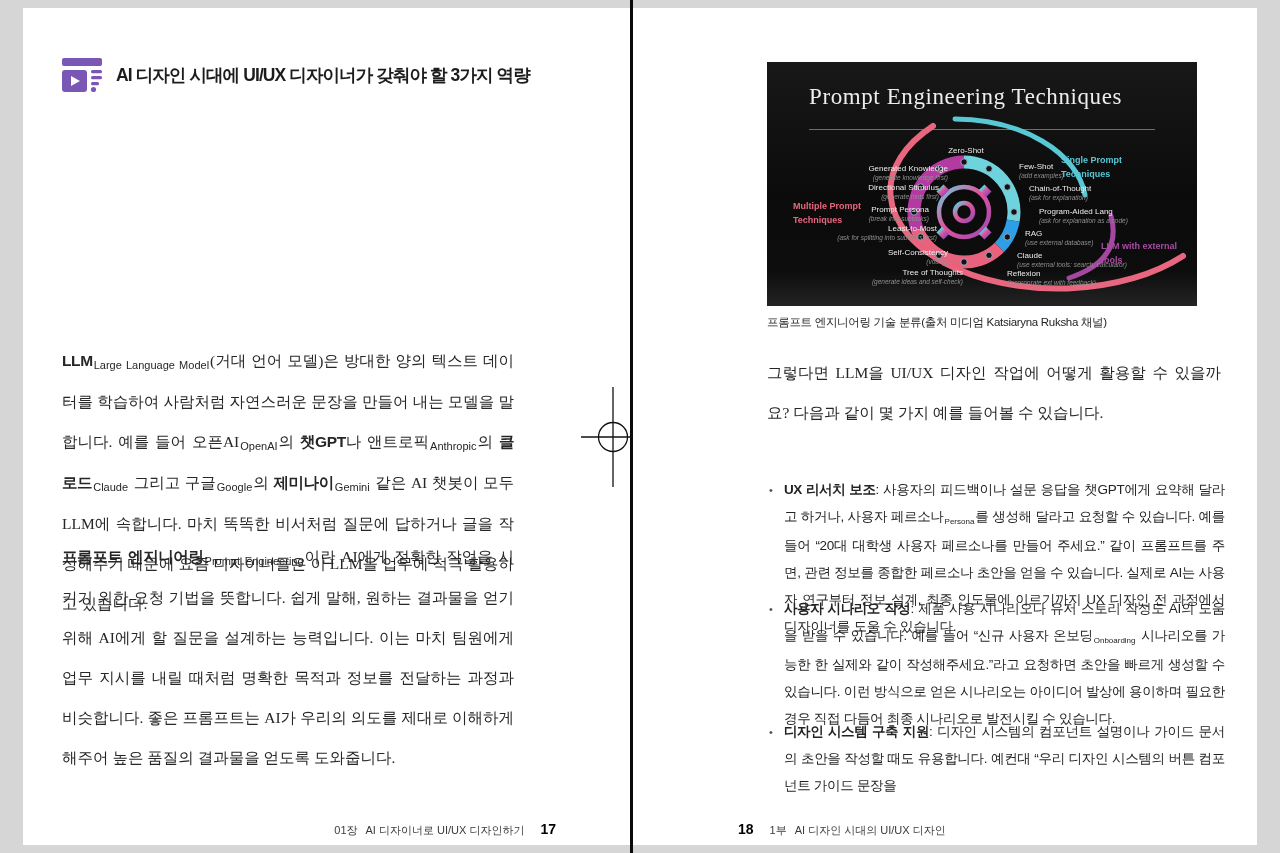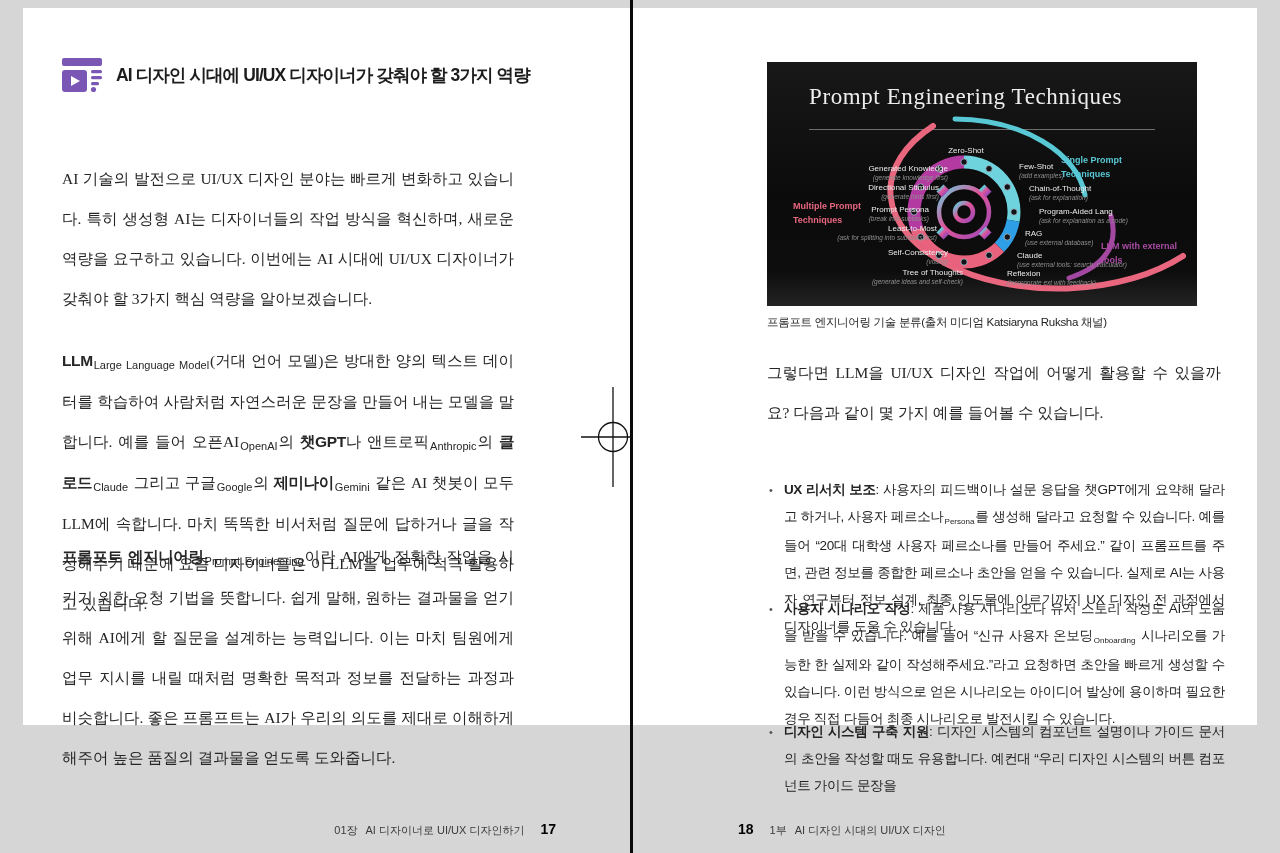--- a/index.html
+++ b/index.html
@@ -1,18 +1,18 @@
 <!DOCTYPE html>
 <html><head>
 <meta charset="utf-8">
 <style>
   html,body{margin:0;padding:0;}
   body{width:1280px;height:853px;background:#d6d6d6;font-family:"Liberation Sans",sans-serif;}
   .stage{position:relative;width:1280px;height:853px;overflow:hidden;}
-  .page{position:absolute;top:8px;height:717px;background:#ffffff;}
+  .page{position:absolute;top:8px;height:837px;background:#ffffff;}
   .page-left{left:23px;width:608px;}
   .page-right{left:633px;width:624px;}
   .gutter{position:absolute;left:630px;top:0;width:3px;height:853px;background:#0a0a0a;}
   .regs{position:absolute;left:576px;top:385px;}
 
   
   .title-row{position:absolute;left:39px;top:50px;display:flex;align-items:center;gap:13px;}
   .doc-title{font-size:17.5px;font-weight:bold;letter-spacing:-0.9px;color:#1c1c1c;margin:0;white-space:nowrap;}
   .serif-para{position:absolute;font-family:"Liberation Serif","DejaVu Serif",serif;font-size:15.5px;line-height:40px;color:#262626;text-align:justify;margin:0;}
   .sec{position:absolute;font-size:15.5px;font-weight:bold;color:#141414;margin:0;letter-spacing:-0.4px;white-space:nowrap;}
@@ -68,21 +68,20 @@
         <rect x="0" y="12" width="25" height="22" rx="3" fill="#7b57b5"></rect>
         <polygon points="9,18 9,28 18,23" fill="#ffffff"></polygon>
         <rect x="29" y="12" width="11" height="3.2" rx="1.5" fill="#7b57b5"></rect>
         <rect x="29" y="18" width="11" height="3.2" rx="1.5" fill="#7b57b5"></rect>
         <rect x="29" y="24" width="8" height="3.2" rx="1.5" fill="#7b57b5"></rect>
         <circle cx="31.5" cy="31.5" r="2.6" fill="#7b57b5"></circle>
       </svg>
       <h1 class="doc-title">AI 디자인 시대에 UI/UX 디자이너가 갖춰야 할 3가지 역량</h1>
     </div>
 
-    <p class="serif-para" id="intro">AI 기술의 발전으로 UI/UX 디자인 분야는 빠르게 변화하고 있습니다. 특히 생성형 AI는 디자이너들의 작업 방식을 혁신하며, 새로운 역량을 요구하고 있습니다. 이번에는 AI 시대에 UI/UX 디자이너가 갖춰야 할 3가지 핵심 역량을 알아보겠습니다.</p>
 
 
     <p class="serif-para" id="para-llm"><span class="r-b">LLM</span><span class="r-sub">Large Language Model</span><span class="r-n">(거대 언어 모델)은 방대한 양의 텍스트 데이터를 학습하여 사람처럼 자연스러운 문장을 만들어 내는 모델을 말합니다. 예를 들어 오픈AI</span><span class="r-sub">OpenAI</span><span class="r-n">의 </span><span class="r-b">챗GPT</span><span class="r-n">나 앤트로픽</span><span class="r-sub">Anthropic</span><span class="r-n">의 </span><span class="r-b">클로드</span><span class="r-sub">Claude</span><span class="r-n"> 그리고 구글</span><span class="r-sub">Google</span><span class="r-n">의 </span><span class="r-b">제미나이</span><span class="r-sub">Gemini</span><span class="r-n"> 같은 AI 챗봇이 모두 LLM에 속합니다. 마치 똑똑한 비서처럼 질문에 답하거나 글을 작성해주기 때문에 요즘 디자이너들은 이 LLM을 업무에 적극 활용하고 있습니다.</span></p>
 
     <p class="serif-para" id="para-pe"><span class="r-b">프롬프트 엔지니어링</span><span class="r-sub">Prompt Engineering</span><span class="r-n">이란 AI에게 정확한 작업을 시키기 위한 요청 기법을 뜻합니다. 쉽게 말해, 원하는 결과물을 얻기 위해 AI에게 할 질문을 설계하는 능력입니다. 이는 마치 팀원에게 업무 지시를 내릴 때처럼 명확한 목적과 정보를 전달하는 과정과 비슷합니다. 좋은 프롬프트는 AI가 우리의 의도를 제대로 이해하게 해주어 높은 품질의 결과물을 얻도록 도와줍니다.</span></p>
 
     <div class="footer footer-left">
       <span>01장</span>
       <span class="ch-title">AI 디자이너로 UI/UX 디자인하기</span>
       <span class="num">17</span>

